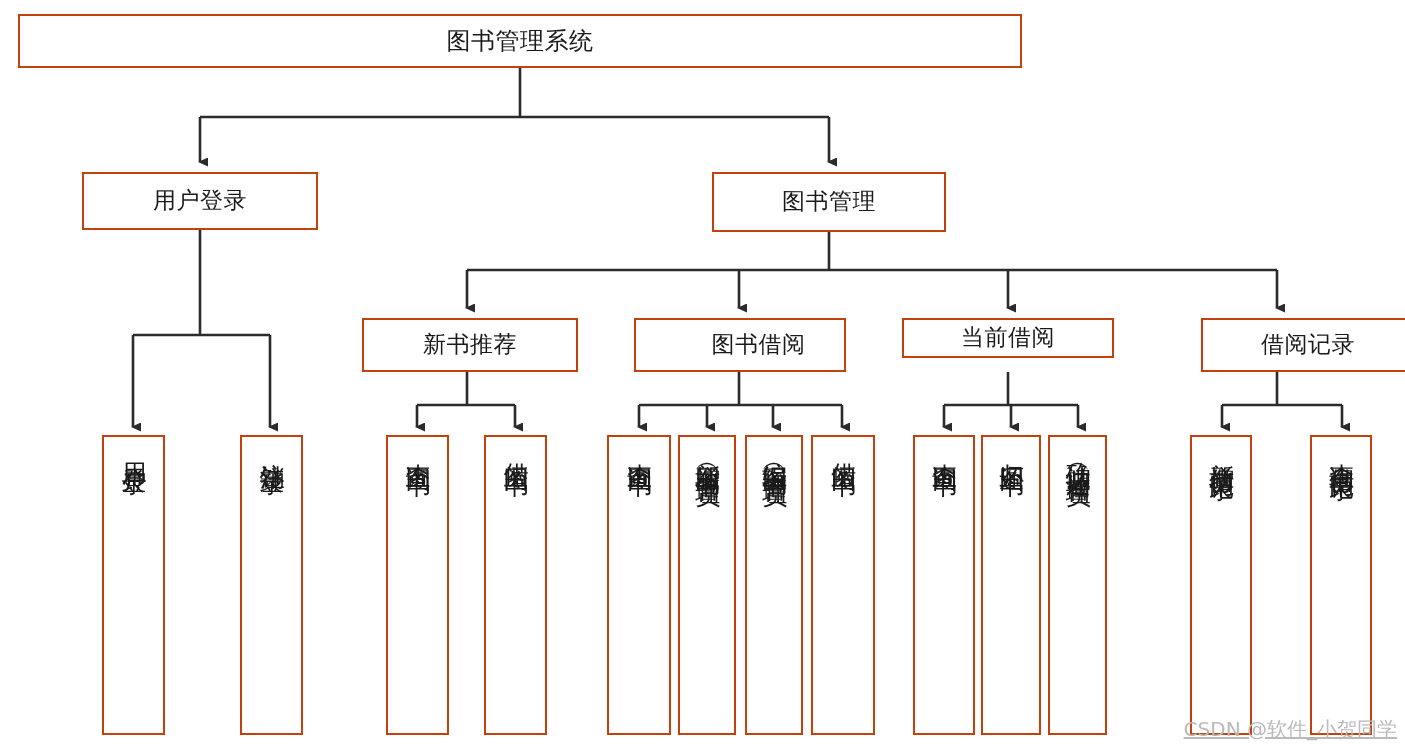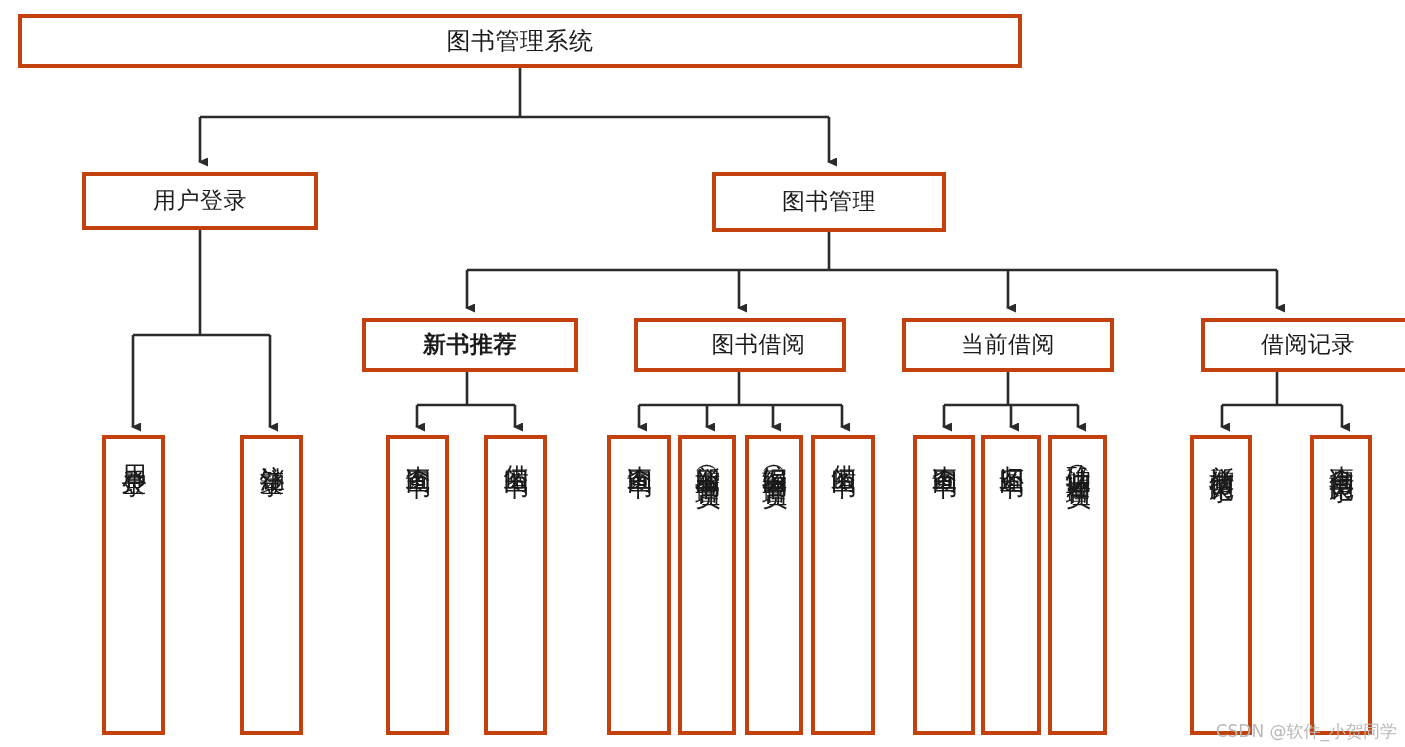--- a/index.html
+++ b/index.html
@@ -25,21 +25,21 @@
     position: absolute;
     left: 0;
     top: 0;
     width: 1405px;
     height: 747px;
     pointer-events: none;
   }
   .node {
     position: absolute;
     box-sizing: border-box;
-    border: 4px solid #c2410c;
+    border: 2px solid #c2410c;
     background: #ffffff;
     display: flex;
     align-items: center;
     justify-content: center;
     color: #1a1a1a;
   }
   .node-label {
     display: block;
     text-align: center;
     line-height: 1.18;
@@ -65,24 +65,25 @@
     text-orientation: upright;
     font-size: 25px;
     line-height: 1.06;
     letter-spacing: 3px;
     white-space: nowrap;
   }
   .watermark {
     position: absolute;
     right: 8px;
     bottom: 4px;
-    font-size: 17px;
+    font-size: 20px;
     color: #b9b9b9;
     white-space: nowrap;
     font-family: "DejaVu Sans", "Liberation Sans", sans-serif;
+    text-decoration: underline;
   }
 </style>
 </head>
 <body>
 
 <div id="diagram">
 
   <svg class="connectors" viewBox="0 0 1405 747" width="1405" height="747" xmlns="http://www.w3.org/2000/svg">
     <defs>
       <marker id="arrow" markerWidth="10" markerHeight="10" refX="4.5" refY="8" orient="auto" markerUnits="userSpaceOnUse">
@@ -140,29 +141,29 @@
   </div>
 
   <div class="node horiz" style="left:82px; top:172px; width:236px; height:58px;">
     <span class="node-label">用户登录</span>
   </div>
 
   <div class="node horiz" style="left:712px; top:172px; width:234px; height:60px;">
     <span class="node-label">图书管理</span>
   </div>
 
-  <div class="node horiz" style="left:362px; top:318px; width:216px; height:54px;font-weight:bold;">
+  <div class="node horiz" style="left:362px; top:318px; width:216px; height:54px;">
     <span class="node-label">新书推荐</span>
   </div>
 
   <div class="node horiz" style="left:634px; top:318px; width:212px; height:54px;padding-left:37px;">
     <span class="node-label">图书借阅</span>
   </div>
 
-  <div class="node horiz" style="left:902px; top:318px; width:212px; height:54px;">
+  <div class="node horiz" style="left:902px; top:318px; width:212px; height:40px;">
     <span class="node-label">当前借阅</span>
   </div>
 
   <div class="node horiz" style="left:1172px; top:318px; width:214px; height:54px;margin-left:29px;">
     <span class="node-label">借阅记录</span>
   </div>
 
   <div class="node vert" style="left:102px; top:435px; width:63px; height:300px;">
     <span class="node-label">用户登录</span>
   </div>

